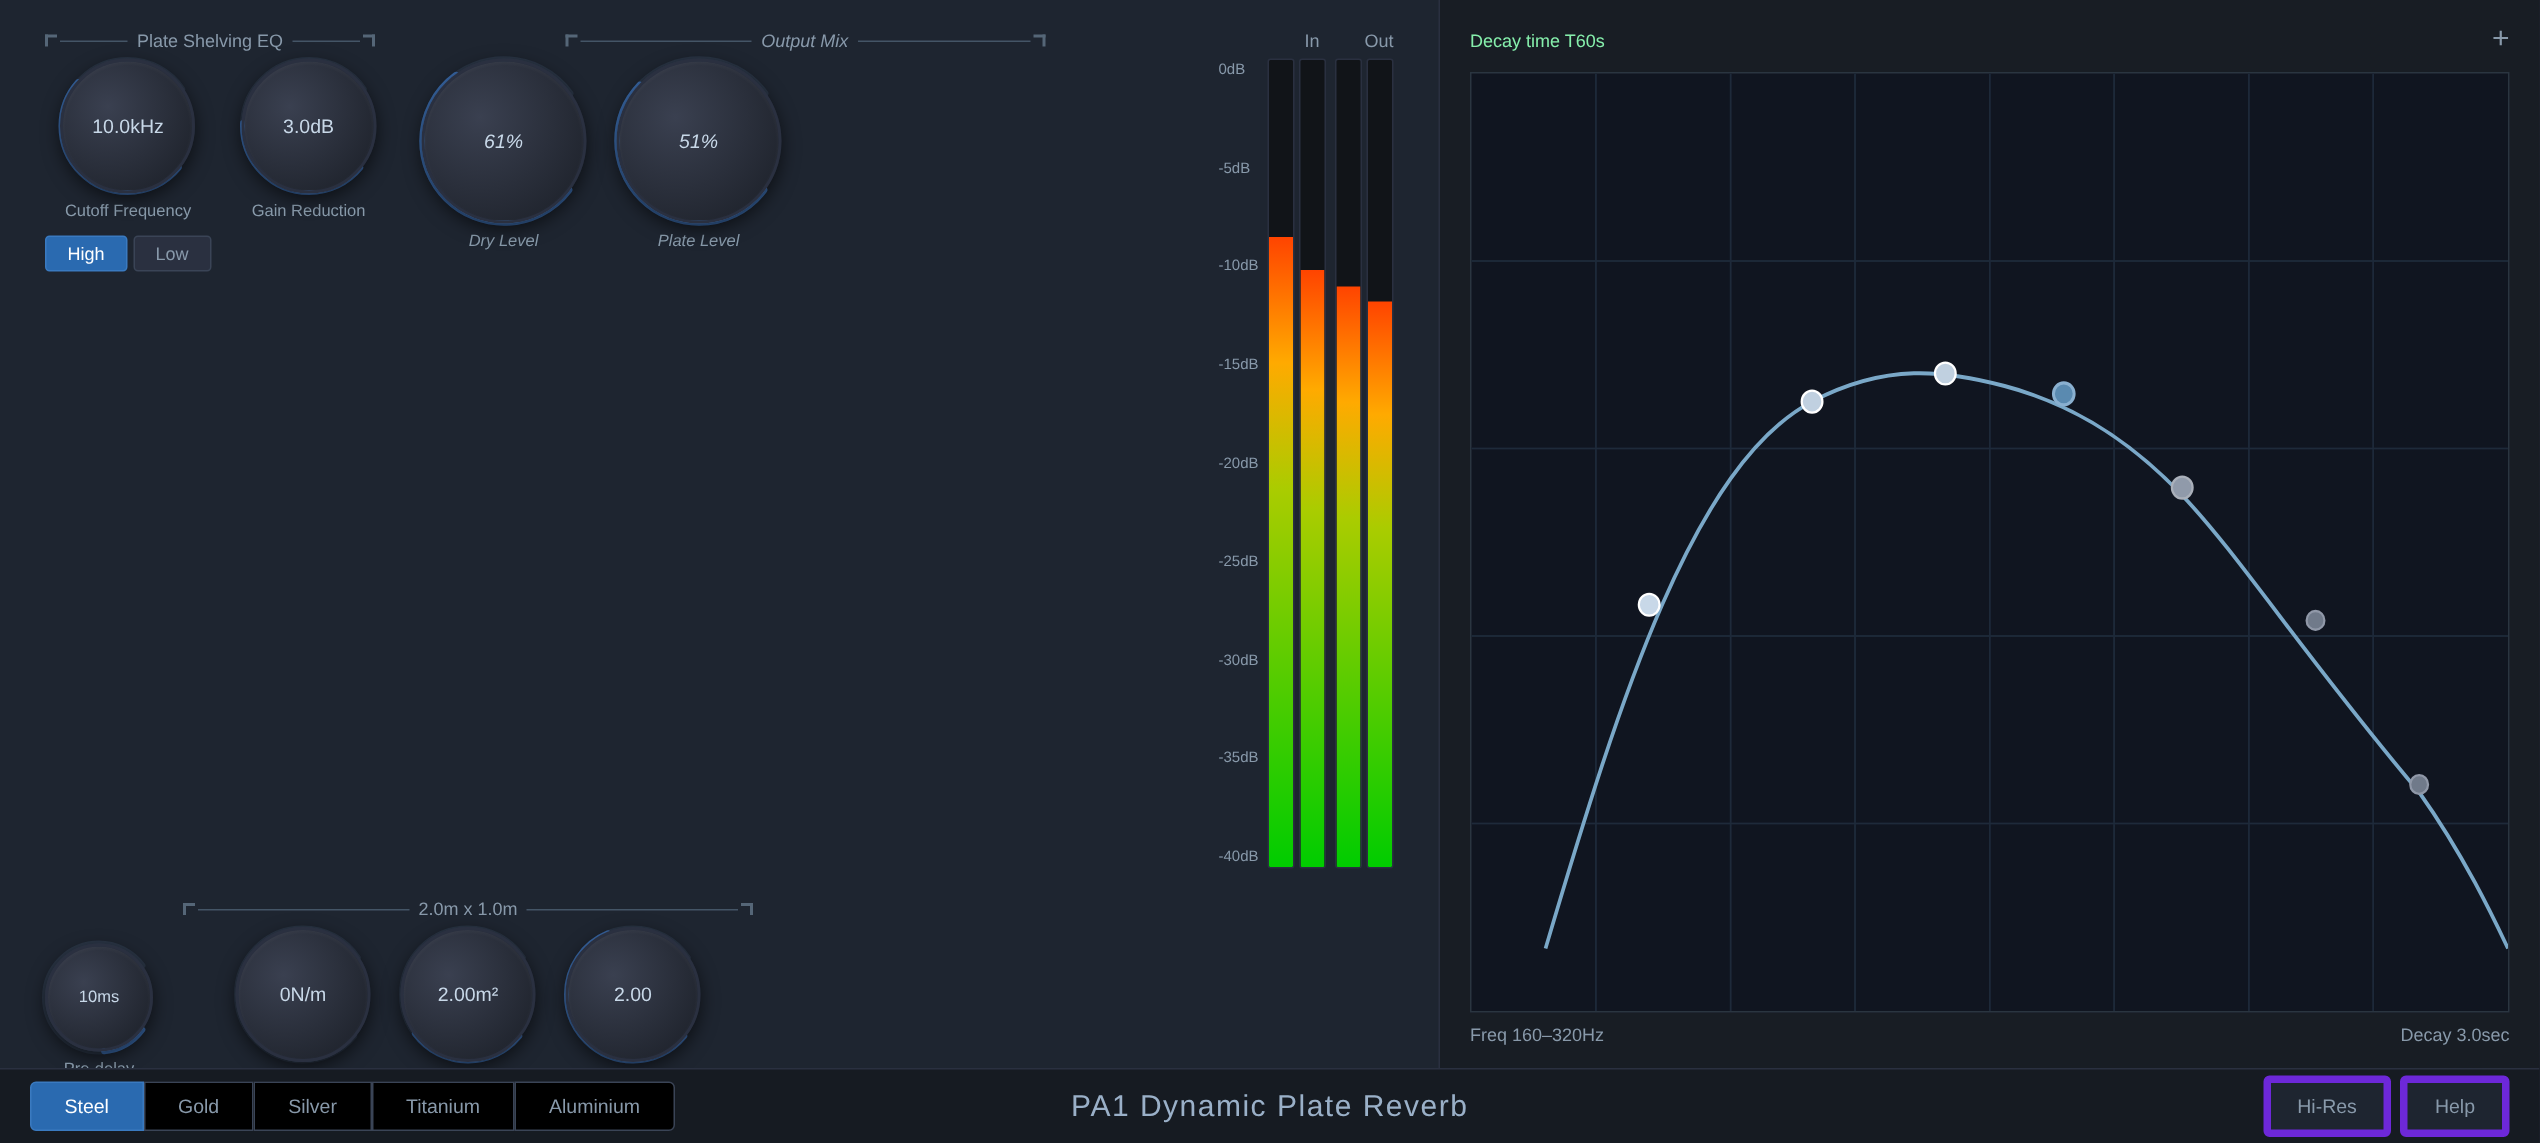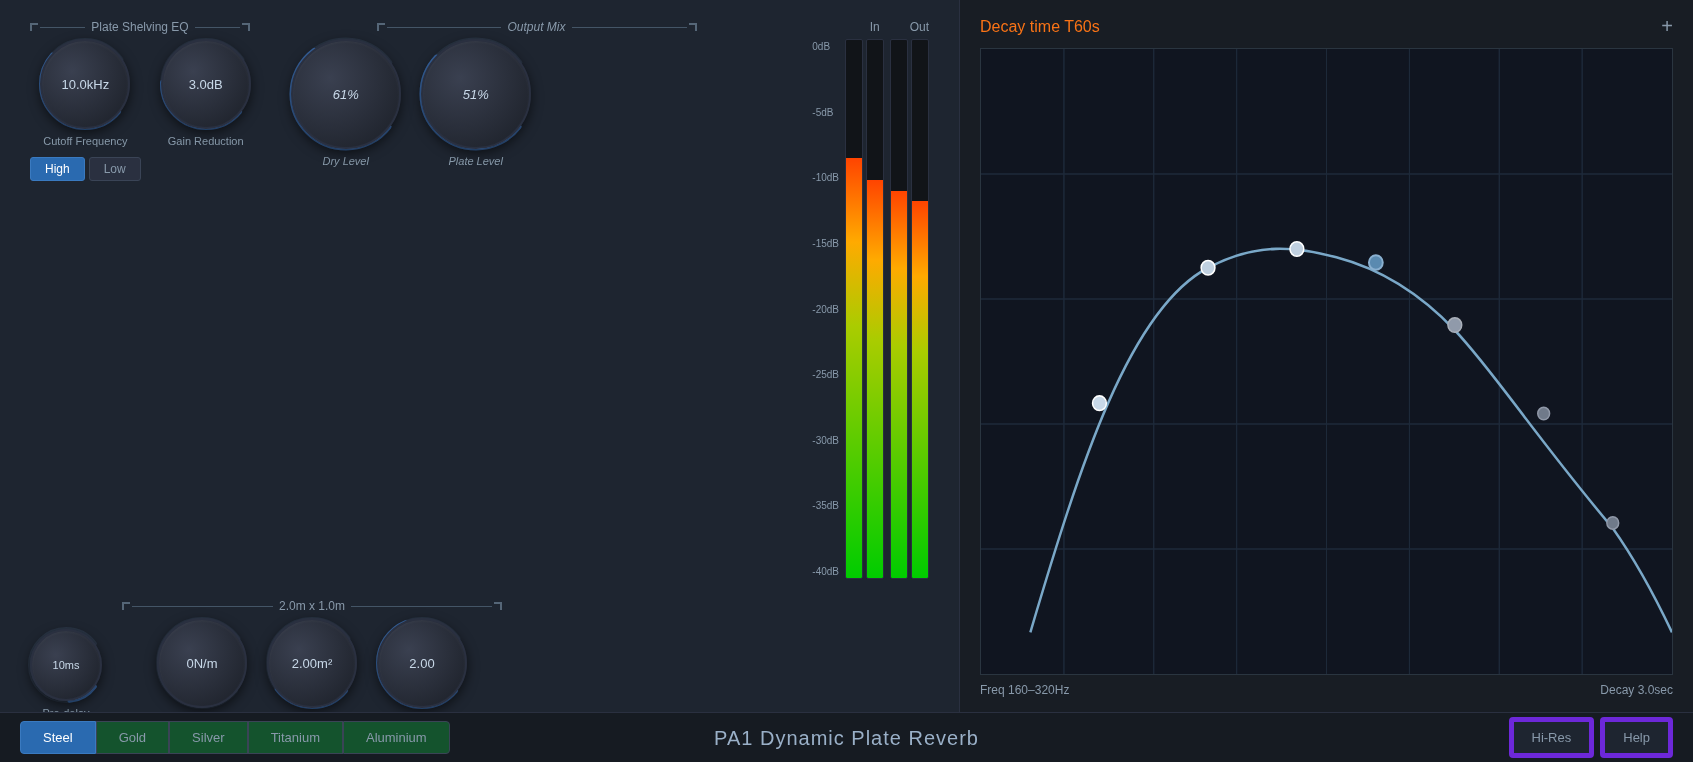--- a/index.html
+++ b/index.html
@@ -214,22 +214,22 @@
       flex-direction: column;
       position: relative;
     }
     .decay-header {
       display: flex;
       justify-content: space-between;
       align-items: center;
       margin-bottom: 10px;
     }
     .decay-title {
-      font-size: 16px;
-      color: #f97316;
+      font-size: 12px;
+      color: #86efac;
     }
     .decay-plus {
       font-size: 20px;
       color: #8899aa;
       cursor: pointer;
     }
     .decay-graph {
       flex: 1;
       position: relative;
       border: 1px solid #2a3540;
@@ -254,21 +254,21 @@
       padding: 0 20px;
     }
     .preset-buttons {
       display: flex;
       gap: 0;
     }
     .preset-btn {
       padding: 8px 22px;
       font-size: 13px;
       border: 1px solid #3a4456;
-      background: #14532d;
+      background: #000000;
       color: #8899aa;
       cursor: pointer;
     }
     .preset-btn.active {
       background: #2a6ab0;
       color: #fff;
       border-color: #3a7ac0;
     }
     .preset-btn:first-child { border-radius: 4px 0 0 4px; }
     .preset-btn:last-child { border-radius: 0 4px 4px 0; }
@@ -304,21 +304,21 @@
       left: -6px;
     }
   </style>
 </head>
 <body>
 
 <div class="main-content">
 
   <div class="left-panel">
 
-    <div style="display:flex; align-items:flex-start; gap:10px;">
+    <div style="display:flex; align-items:flex-start; ">
 
       <div class="shelving-section">
         <div class="shelving-header">
           <span style="display:inline-flex;align-items:flex-end;">
             <span style="width:8px;height:8px;border-left:2px solid #556677;border-top:2px solid #556677;display:inline-block;margin-right:2px;"></span>
           </span>
           <span style="flex:1;height:1px;background:#445566;"></span>
           <span style="font-size:12px;color:#8899aa;padding:0 6px;">Plate Shelving EQ</span>
           <span style="flex:1;height:1px;background:#445566;"></span>
           <span style="display:inline-flex;align-items:flex-end;">

